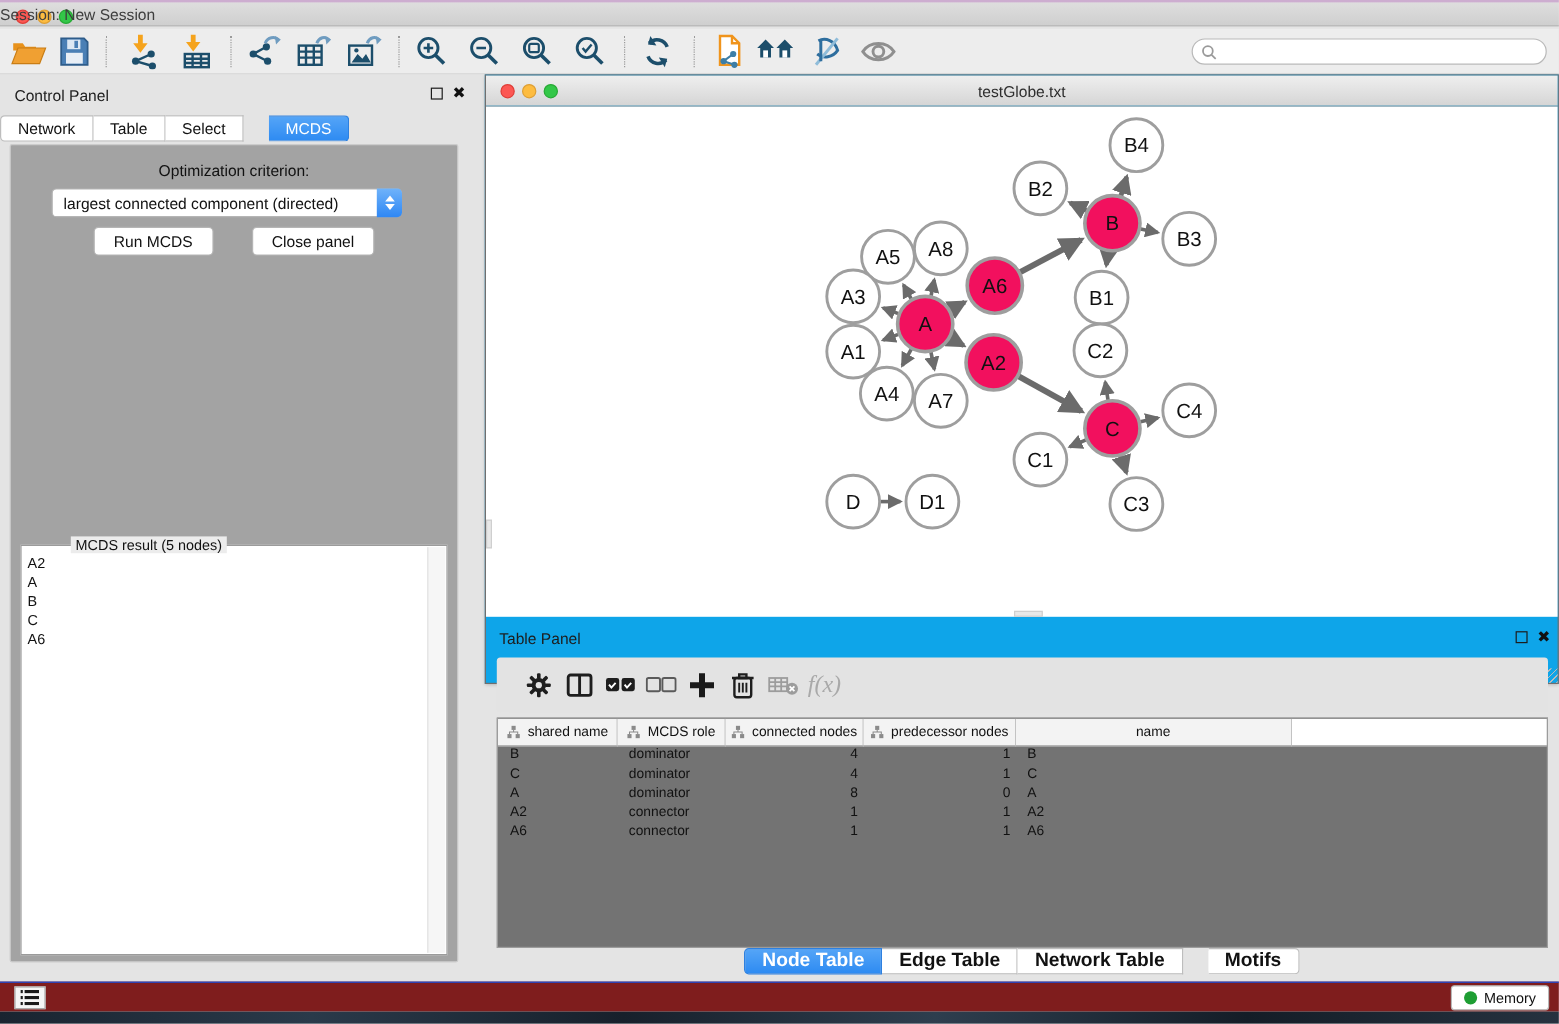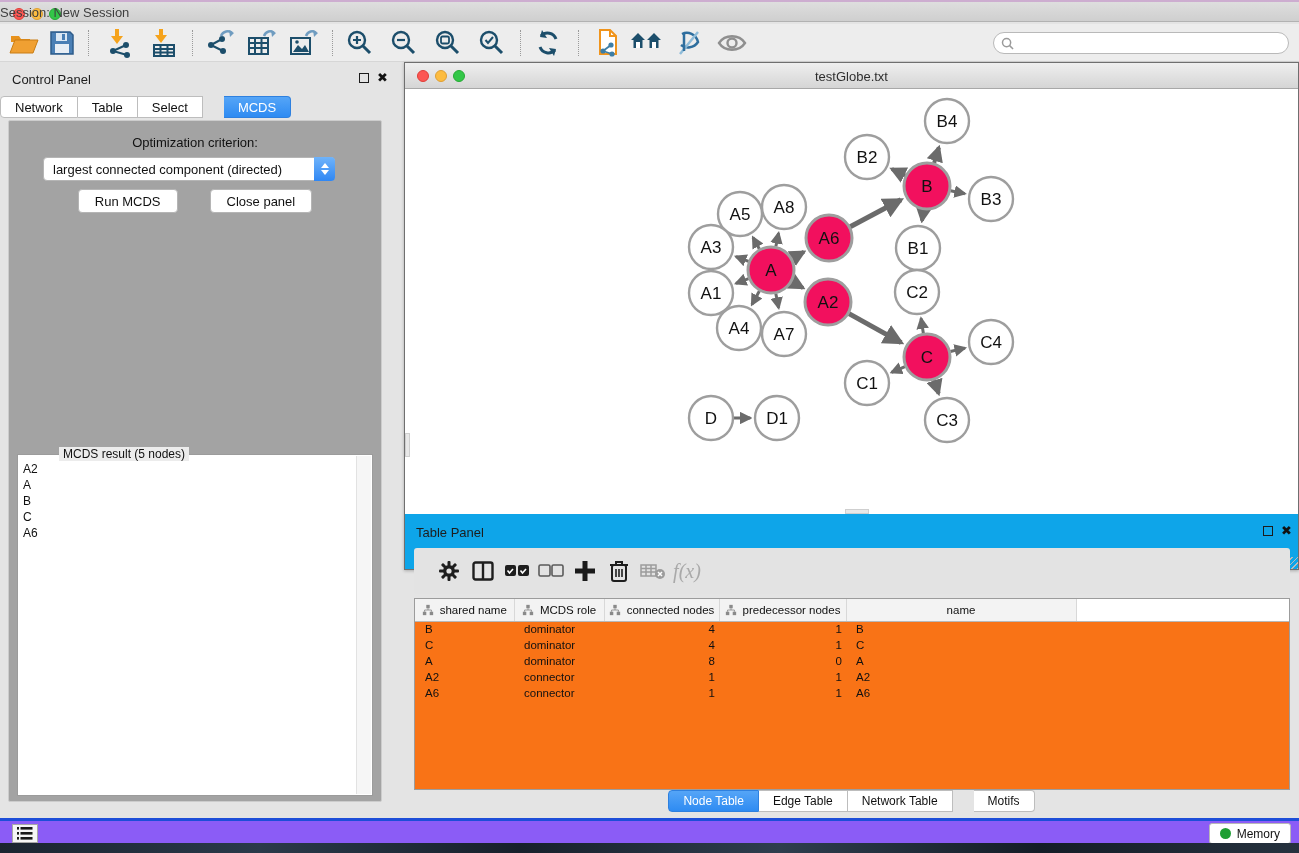--- a/index.html
+++ b/index.html
@@ -57,33 +57,33 @@
   .grip-left { position:absolute; left:0px; top:344px; width:5px; height:24px; background:#e8e8e8; border:1px solid #cfcfcf; }
   .grip-bottom { position:absolute; left:440px; bottom:0px; width:24px; height:5px; background:#e8e8e8; border:1px solid #cfcfcf; }
   .resize-corner { position:absolute; right:0; bottom:0; width:12px; height:12px;
     background:repeating-linear-gradient(135deg,#bbb 0 1px,transparent 1px 4px); }
 
   
   .tpanel { position:absolute; left:404px; top:518px; width:895px; height:294px; }
   .tp-toolbar { position:absolute; left:10px; top:30px; width:876px; height:46px; background:#e3e3e3; border-radius:3px; display:flex; align-items:center; padding-left:18px; }
   .tp-icon { width:34px; height:34px; display:flex; align-items:center; justify-content:center; }
   .fx { font-family:"Liberation Serif","DejaVu Serif",serif; font-style:italic; font-size:20px; color:#a9a9a9; }
-  .ttable { position:absolute; left:10px; top:80px; width:876px; height:192px; background:#f97316; border:1px solid #9c9c9c; overflow:hidden; }
+  .ttable { position:absolute; left:10px; top:80px; width:876px; height:192px; background:#737373; border:1px solid #9c9c9c; overflow:hidden; }
   .ttable table { border-collapse:collapse; table-layout:fixed; width:875px; }
   .ttable th { height:22px; background:#f3f3f3; border-bottom:1px solid #b8b8b8; border-right:1px solid #d8d8d8; font-size:11.5px; font-weight:normal; color:#111; text-align:center; position:relative; }
   .ttable th .hwrap { display:flex; align-items:center; justify-content:center; gap:6px; }
   .ttable th.filler { background:#fff; border-right:none; }
   .ttable td { height:16px; font-size:11.5px; color:#111; padding:0 4px; white-space:nowrap; overflow:hidden; }
   .ttable td.l { text-align:left; padding-left:10px; }
   .ttable td.r { text-align:right; padding-right:4px; }
   .tp-tabs { position:absolute; left:0; top:272px; width:100%; display:flex; justify-content:center; }
-  .tp-tabs .tab { height:22px; font-size:12px; }
+  .tp-tabs .tab { height:22px; font-size:16px;font-weight:bold; }
 
   
-  .statusbar { position:absolute; left:0; top:818px; width:1299px; height:25px; background:#8b5cf6; border-top:3px solid #1d4ed8; }
+  .statusbar { position:absolute; left:0; top:818px; width:1299px; height:25px; background:#7f1d1d; border-top:1px solid #1d4ed8; }
   .list-btn { position:absolute; left:12px; top:3px; width:26px; height:19px; background:#f5f5f5; border:1px solid #a8a8a8; display:flex; align-items:center; justify-content:center; }
   .memory-btn { position:absolute; right:8px; top:2px; height:21px; background:#fff; border:1px solid #b8b8b8; border-radius:3px; display:flex; align-items:center; gap:6px; padding:0 10px; }
   .memory-dot { width:11px; height:11px; border-radius:50%; background:#1e9e33; }
   .memory-btn span { font-size:12px; color:#111; }
   .wallpaper { position:absolute; left:0; top:843px; width:1299px; height:10px;
     background:linear-gradient(90deg,#1a2430,#2a3a4a 20%,#17202b 40%,#2e3e4e 60%,#141d27 80%,#26323f); }
 
   svg { display:block; }
 </style>
 </head>

